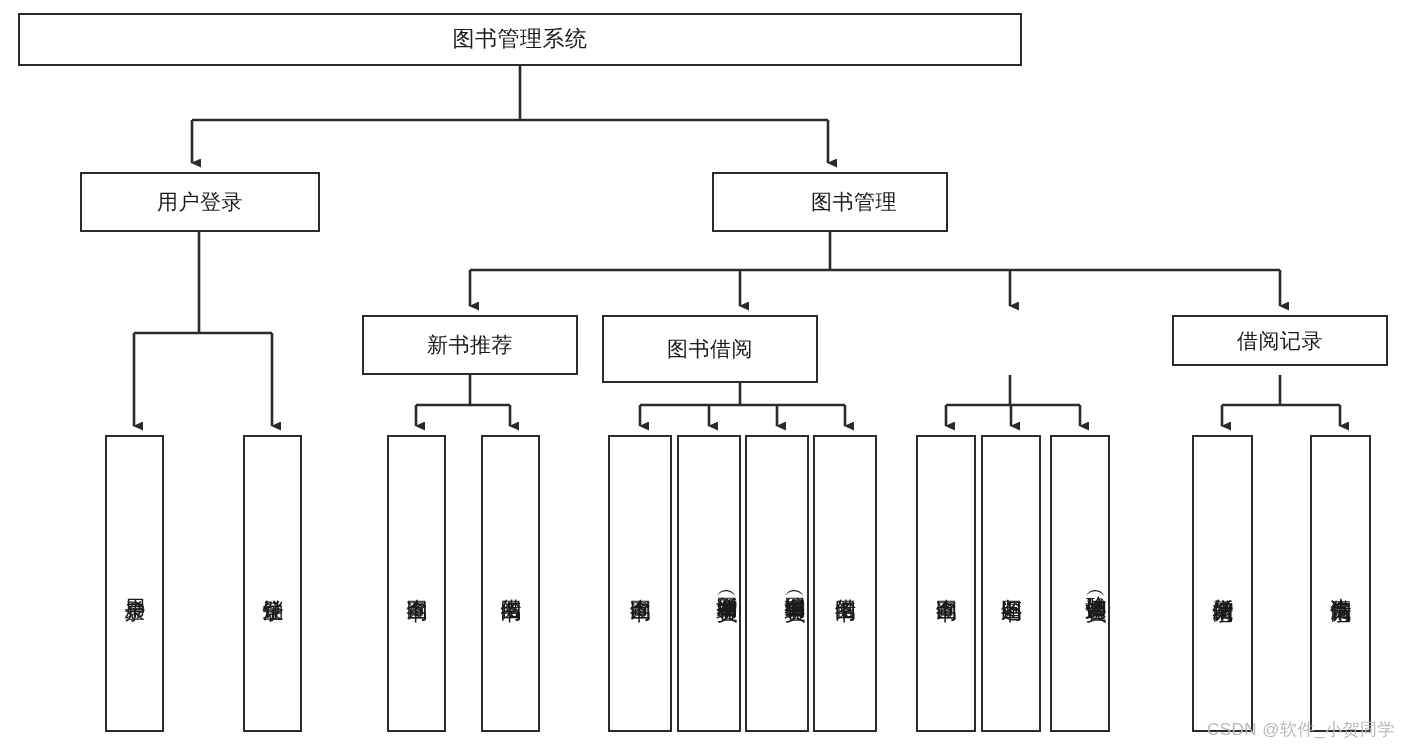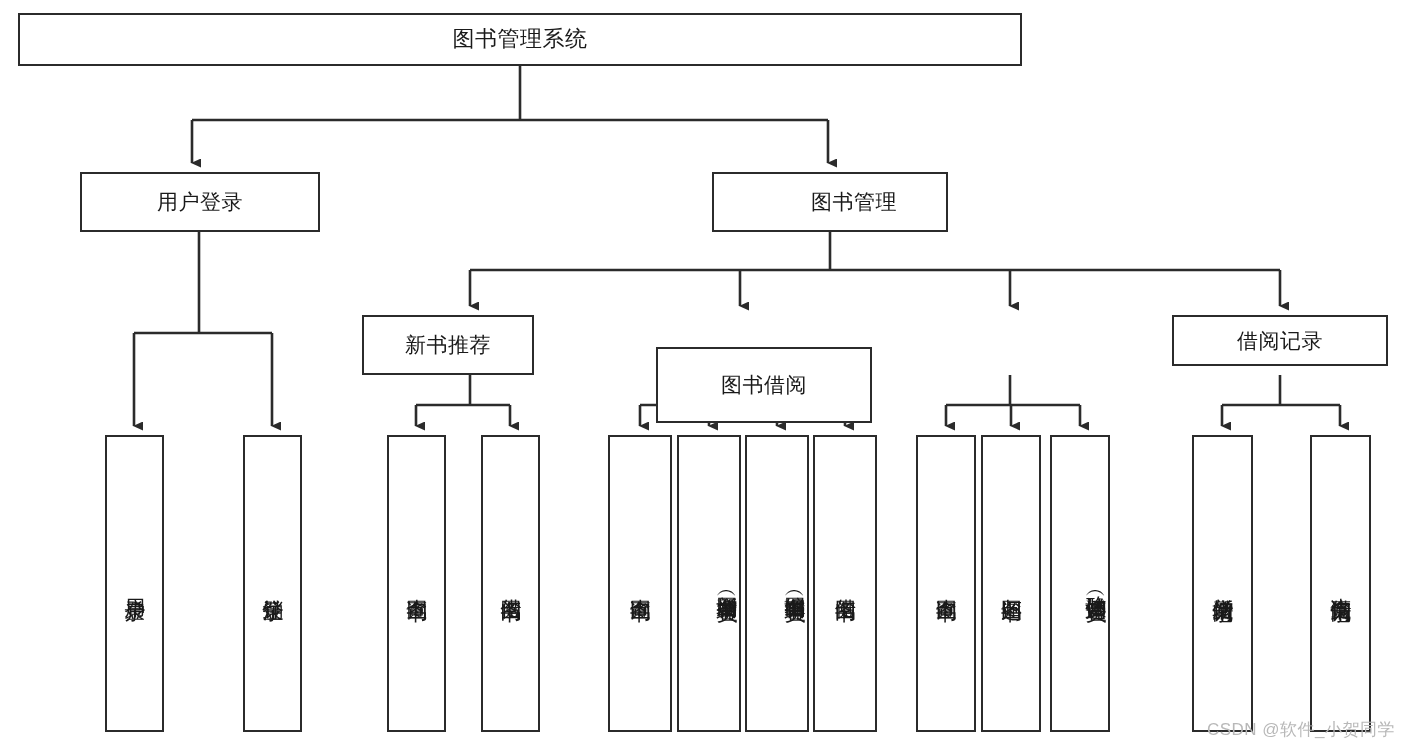--- a/index.html
+++ b/index.html
@@ -124,22 +124,22 @@
       <path d="M1340,405 L1340,426" marker-end="url(#arrowhead)"></path>
 
     </g>
   </svg>
 
   <div class="node horizontal root" style="left:18px; top:13px; width:1004px; height:53px;">图书管理系统</div>
 
   <div class="node horizontal" style="left:80px; top:172px; width:240px; height:60px;">用户登录</div>
   <div class="node horizontal" style="left:712px; top:172px; width:236px; height:60px;padding-left:48px;">图书管理</div>
 
-  <div class="node horizontal" style="left:362px; top:315px; width:172px; height:60px;">新书推荐</div>
-  <div class="node horizontal" style="left:656px; top:315px; width:216px; height:76px;margin-top:32px;">图书借阅</div>
+  <div class="node horizontal" style="left:362px; top:315px; width:216px; height:60px;">新书推荐</div>
+  <div class="node horizontal" style="left:602px; top:315px; width:216px; height:68px;">图书借阅</div>
   <div class="node horizontal" style="left:1172px; top:315px; width:216px; height:51px;">借阅记录</div>
 
   <div class="node vertical centered" style="left:105px; top:435px; width:59px; height:297px;">用户登录</div>
   <div class="node vertical centered" style="left:243px; top:435px; width:59px; height:297px;">注销登录</div>
 
   <div class="node vertical centered" style="left:387px; top:435px; width:59px; height:297px;">查询图书</div>
   <div class="node vertical centered" style="left:481px; top:435px; width:59px; height:297px;">借阅图书</div>
 
   <div class="node vertical centered" style="left:608px; top:435px; width:64px; height:297px;">查询图书</div>
   <div class="node vertical" style="left:677px; top:435px; width:64px; height:297px;">新增图书（管理员）</div>

